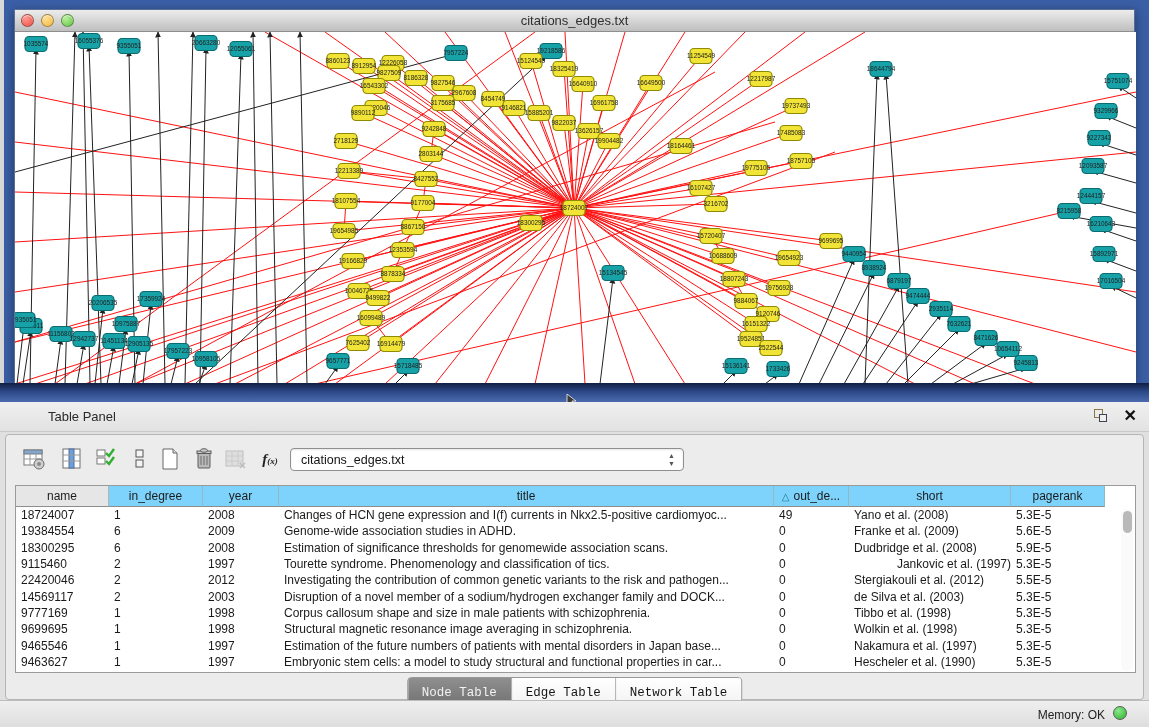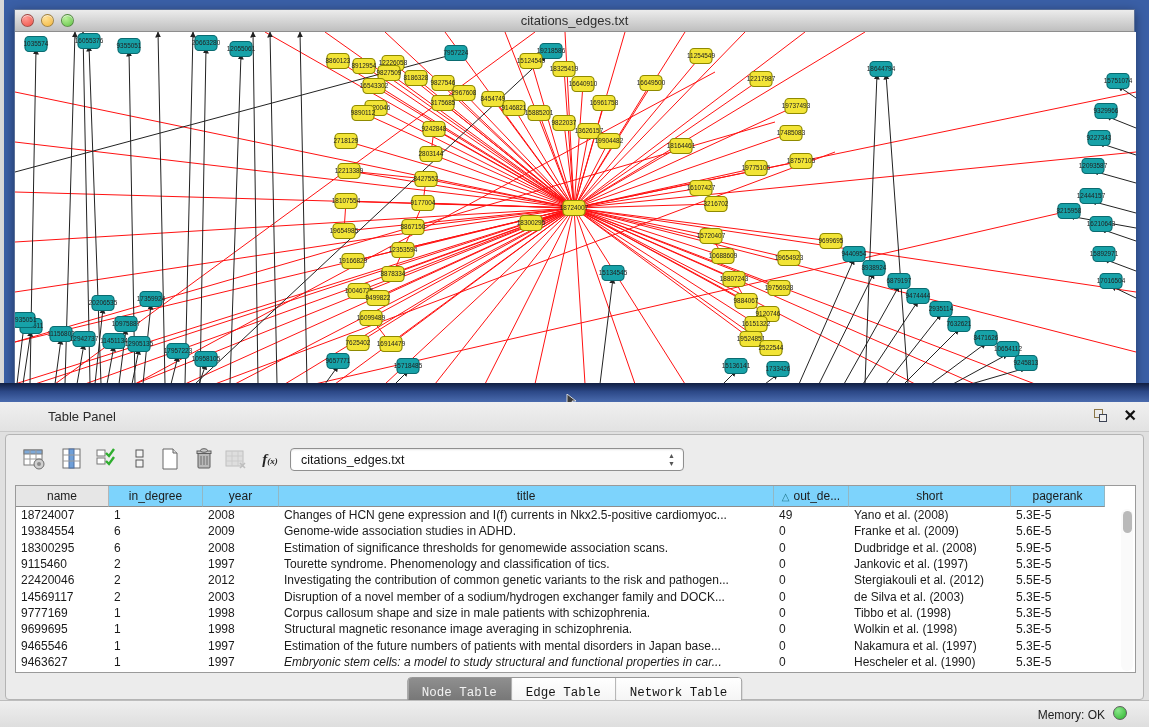--- a/index.html
+++ b/index.html
@@ -827,21 +827,21 @@
               <div class="td" style="width: 75px;">0</div>
               <div class="td" style="width: 162px;">Dudbridge et al. (2008)</div>
               <div class="td" style="width: 94px;">5.9E-5</div>
             </div>
             <div class="tr">
               <div class="td" style="width: 93px;">9115460</div>
               <div class="td" style="width: 94px;">2</div>
               <div class="td" style="width: 76px;">1997</div>
               <div class="td" style="width: 495px;">Tourette syndrome. Phenomenology and classification of tics.</div>
               <div class="td" style="width: 75px;">0</div>
-              <div class="td" style="width: 162px;">Jankovic et al. (1997)</div>
+              <div class="td" style="width: 162px; text-align: right;">Jankovic et al. (1997)</div>
               <div class="td" style="width: 94px;">5.3E-5</div>
             </div>
             <div class="tr">
               <div class="td" style="width: 93px;">22420046</div>
               <div class="td" style="width: 94px;">2</div>
               <div class="td" style="width: 76px;">2012</div>
               <div class="td" style="width: 495px;">Investigating the contribution of common genetic variants to the risk and pathogen...</div>
               <div class="td" style="width: 75px;">0</div>
               <div class="td" style="width: 162px;">Stergiakouli et al. (2012)</div>
               <div class="td" style="width: 94px;">5.5E-5</div>
@@ -879,21 +879,21 @@
               <div class="td" style="width: 76px;">1997</div>
               <div class="td" style="width: 495px;">Estimation of the future numbers of patients with mental disorders in Japan base...</div>
               <div class="td" style="width: 75px;">0</div>
               <div class="td" style="width: 162px;">Nakamura et al. (1997)</div>
               <div class="td" style="width: 94px;">5.3E-5</div>
             </div>
             <div class="tr">
               <div class="td" style="width: 93px;">9463627</div>
               <div class="td" style="width: 94px;">1</div>
               <div class="td" style="width: 76px;">1997</div>
-              <div class="td" style="width: 495px; font-style: italic;">Embryonic stem cells: a model to study structural and functional properties in car...</div>
+              <div class="td" style="width: 495px;">Embryonic stem cells: a model to study structural and functional properties in car...</div>
               <div class="td" style="width: 75px;">0</div>
               <div class="td" style="width: 162px;">Hescheler et al. (1990)</div>
               <div class="td" style="width: 94px;">5.3E-5</div>
             </div>
           </div>
         <div id="vscroll">
           <div class="thumb"></div>
         </div>
       </div>
 

